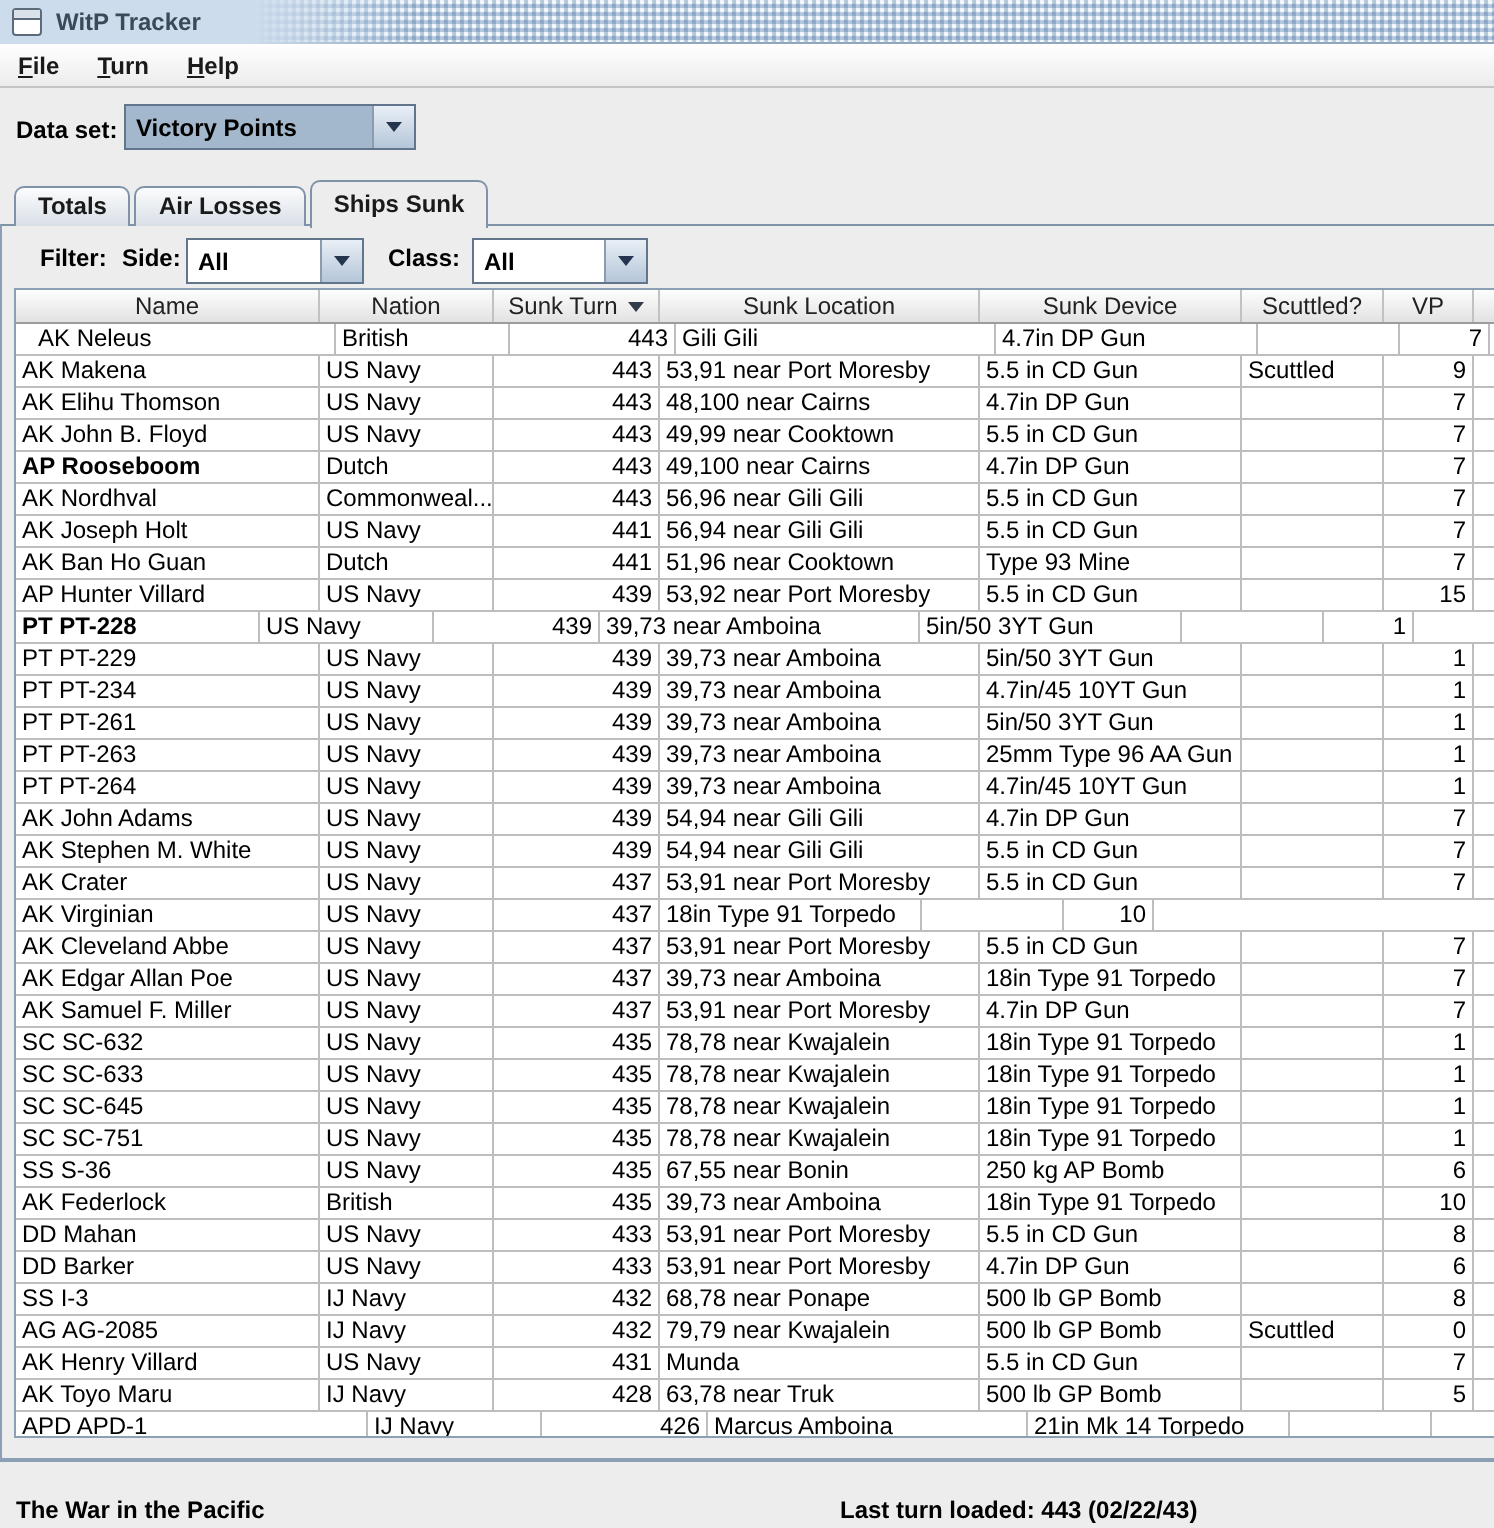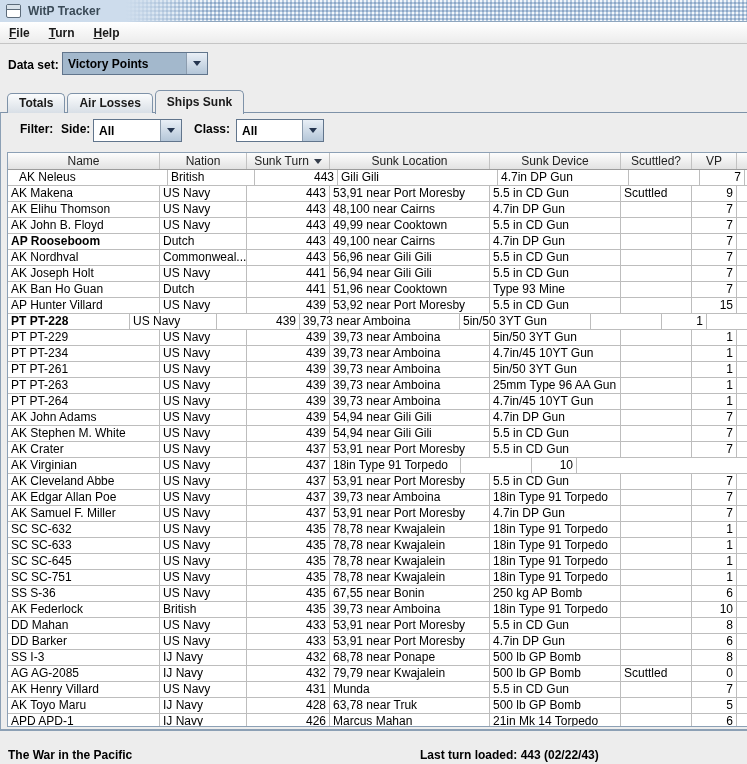--- a/index.html
+++ b/index.html
@@ -96,21 +96,21 @@
     background:#EDEDED;
     border-top:1px solid #7E92A8;
     border-bottom:2px solid #8CA0B5;
     border-left:1px solid #8CA0B5;
   }
   .filter-label  { position:absolute; left:20px;  top:122px; font-weight:bold; }
   .side-label    { position:absolute; left:61px;  top:122px; font-weight:bold; }
   .class-label   { position:absolute; left:194px; top:122px; font-weight:bold; }
   
   .scrollpane {
-    position:absolute; left:7px; top:152px; width:740px; height:575px;
+    position:absolute; left:7px; top:144px; width:740px; height:575px;
     border:1px solid #8CA0B5; border-right:none;
     background:#FFFFFF; overflow:hidden;
   }
   .thead { display:flex; height:17px;
     background:linear-gradient(#FDFDFD, #E2E2E2);
     border-bottom:1px solid #9C9C9C;
   }
   .th {
     display:flex; align-items:center; justify-content:center;
     font-size:12px; color:#222; line-height:16px;
@@ -508,24 +508,24 @@
       <div class="tr">
         <div class="td" style="width: 152px;">AK Toyo Maru</div>
         <div class="td" style="width: 87px;">IJ Navy</div>
         <div class="td num" style="width: 83px;">428</div>
         <div class="td" style="width: 160px;">63,78 near Truk</div>
         <div class="td" style="width: 131px;">500 lb GP Bomb</div>
         <div class="td" style="width: 71px;"></div>
         <div class="td num" style="width: 45px;">5</div>
       </div>
       <div class="tr">
-        <div class="td" style="width: 152px;">APD APD-1</div>
+        <div class="td" style="width: 176px;">APD APD-1</div>
         <div class="td" style="width: 87px;">IJ Navy</div>
         <div class="td num" style="width: 83px;">426</div>
-        <div class="td" style="width: 160px;">Marcus Mahan</div>
+        <div class="td" style="width: 160px;">Marcus Amboina</div>
         <div class="td" style="width: 131px;">21in Mk 14 Torpedo</div>
         <div class="td" style="width: 71px;"></div>
         <div class="td num" style="width: 45px;">6</div>
       </div>
     </div>
 </div>
 
 <span class="status-left">The War in the Pacific</span>
 <span class="status-right">Last turn loaded: 443 (02/22/43)</span>
 

